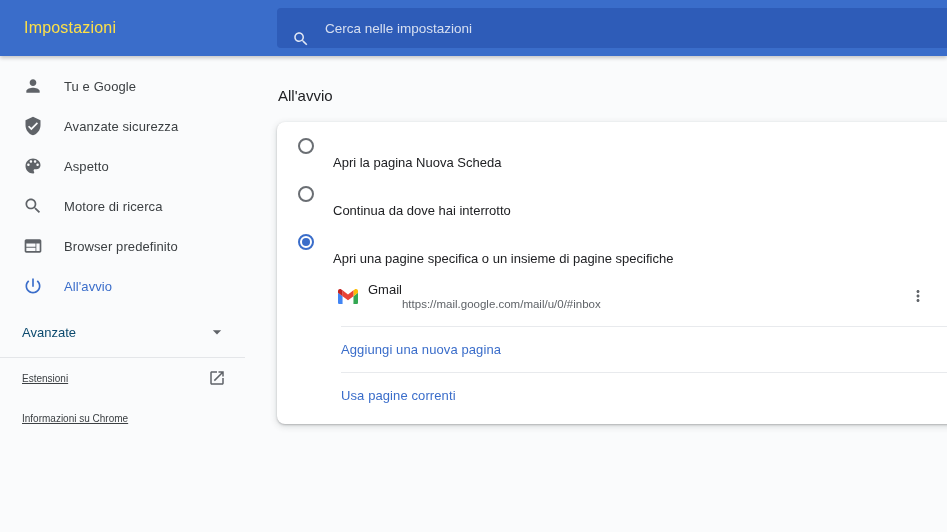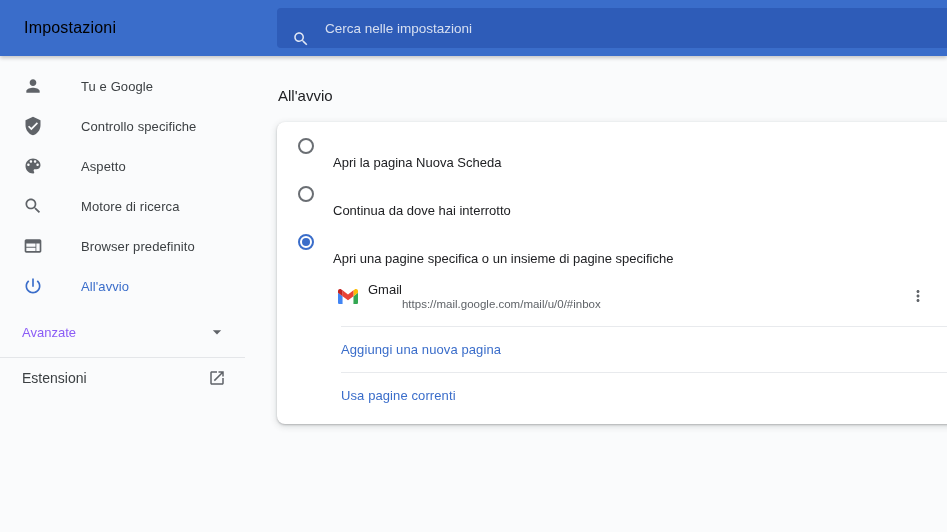--- a/index.html
+++ b/index.html
@@ -11,57 +11,57 @@
     -webkit-font-smoothing: antialiased;
   }
 
   
   .header {
     position: absolute; top: 0; left: 0; right: 0; height: 56px;
     background: var(--header-bg, #3a6dca);
     box-shadow: 0 2px 4px rgba(0,0,0,.22);
     z-index: 20; display: flex; align-items: center;
   }
-  .header-title { color: #000000; font-size: 16px; margin-left: 24px; letter-spacing: .2px; }
+  .header-title { color: #fde047; font-size: 16px; margin-left: 24px; letter-spacing: .2px; }
   .search-box {
     position: absolute; left: 277px; top: 8px; width: 739px; height: 40px;
     background: var(--searchbox-bg, #2e5cb8);
     border-radius: 4px; display: flex; align-items: flex-end;
   }
   .search-box svg { margin-left: 15px; fill: rgba(255,255,255,.85); flex: none; }
   .search-input {
     flex: 1; height: 100%; background: transparent; border: none; outline: none;
     color: #fff; font-size: 13.5px; margin-left: 13px; font-family: inherit;
   }
   .search-input::placeholder { color: rgba(255,255,255,.8); }
 
   
   .sidebar { position: absolute; top: 56px; left: 0; width: 245px; bottom: 0; padding-top: 10px; }
-  .side-item { height: 40px; display: flex; align-items: center; padding-left: 23px; cursor: pointer; gap: 17px; }
+  .side-item { height: 40px; display: flex; align-items: center; padding-left: 23px; cursor: pointer; }
   .side-item .ic { width: 20px; height: 20px; flex: none; display: flex; }
   .side-item .ic svg { width: 20px; height: 20px; fill: #5f6368; }
   .side-item .lbl { margin-left: 21px; font-size: 13px; color: #3c4043; font-weight: 500; letter-spacing: .1px; }
   .side-item.selected .ic svg { fill: var(--accent, #3a6dca); }
   .side-item.selected .lbl { color: var(--accent, #3a6dca); }
 
   .advanced-row {
     margin-top: 6px; height: 40px; display: flex; align-items: center;
     justify-content: space-between; padding: 0 18px 0 22px; cursor: pointer;
   }
-  .advanced-row .lbl { font-size: 13px; color: #8b5cf6; font-weight: 500; }
+  .advanced-row .lbl { font-size: 13px; color: #0c4a6e; font-weight: 500; }
   .advanced-row svg { width: 20px; height: 20px; fill: #5f6368; }
 
   .side-divider { border-top: 1px solid #e4e6e9; margin-top: 5px; }
 
   .footer-item {
     height: 40px; display: flex; align-items: center; justify-content: space-between;
     padding: 0 19px 0 22px; cursor: pointer;
   }
   .footer-item:first-of-type { margin-top: 11px; }
-  .footer-item .lbl { font-size: 14px; color: #3c4043; font-weight: 500; }
+  .footer-item .lbl { font-size: 10px; color: #3c4043; font-weight: 500; text-decoration: underline; }
   .footer-item svg { width: 18px; height: 18px; fill: #5f6368; }
 
   
   .section-title { position: absolute; left: 278px; top: 87px; font-size: 15px; color: #202124; }
 
   .card {
     position: absolute; left: 277px; top: 122px; width: 690px;
     background: #fff; border-radius: 8px; padding-bottom: 6px;
     box-shadow: 0 1px 2px rgba(60,64,67,.3), 0 2px 6px 1px rgba(60,64,67,.15);
   }
@@ -118,21 +118,21 @@
     <span class="lbl">Tu e Google</span>
   </div>
 
 
   <div class="side-item">
     <span class="ic">
       <svg viewBox="0 0 24 24">
           <path d="M12 1L3 5v6c0 5.55 3.84 10.74 9 12 5.16-1.26 9-6.45 9-12V5l-9-4zm-2 16l-4-4 1.41-1.41L10 14.17l6.59-6.59L18 9l-8 8z"></path>
         </svg>
     </span>
-    <span class="lbl">Controllo specifiche</span>
+    <span class="lbl">Avanzate sicurezza</span>
   </div>
 
 
   <div class="side-item">
     <span class="ic">
       <svg viewBox="0 0 24 24">
           <path d="M12 3c-4.97 0-9 4.03-9 9s4.03 9 9 9c.83 0 1.5-.67 1.5-1.5 0-.39-.15-.74-.39-1.01-.23-.26-.38-.61-.38-.99 0-.83.67-1.5 1.5-1.5H16c2.76 0 5-2.24 5-5 0-4.42-4.03-8-9-8zm-5.5 9c-.83 0-1.5-.67-1.5-1.5S5.67 9 6.5 9 8 9.67 8 10.5 7.33 12 6.5 12zm3-4C8.67 8 8 7.33 8 6.5S8.67 5 9.5 5s1.5.67 1.5 1.5S10.33 8 9.5 8zm5 0c-.83 0-1.5-.67-1.5-1.5S13.67 5 14.5 5s1.5.67 1.5 1.5S15.33 8 14.5 8zm3 4c-.83 0-1.5-.67-1.5-1.5S16.67 9 17.5 9s1.5.67 1.5 1.5-.67 1.5-1.5 1.5z"></path>
         </svg>
     </span>
     <span class="lbl">Aspetto</span>
@@ -174,20 +174,23 @@
 
   <div class="side-divider"></div>
 
   <div class="footer-item">
     <span class="lbl">Estensioni</span>
     <svg viewBox="0 0 24 24">
         <path d="M19 19H5V5h7V3H5c-1.11 0-2 .9-2 2v14c0 1.1.89 2 2 2h14c1.1 0 2-.9 2-2v-7h-2v7zM14 3v2h3.59l-9.83 9.83 1.41 1.41L19 6.41V10h2V3h-7z"></path>
       </svg>
   </div>
 
+  <div class="footer-item">
+    <span class="lbl">Informazioni su Chrome</span>
+  </div>
 </nav>
 
 <div class="section-title">All'avvio</div>
 
 <div class="card">
 
   <div class="radio-row">
     <span class="radio"></span>
     <span class="radio-label">Apri la pagina Nuova Scheda</span>
   </div>

